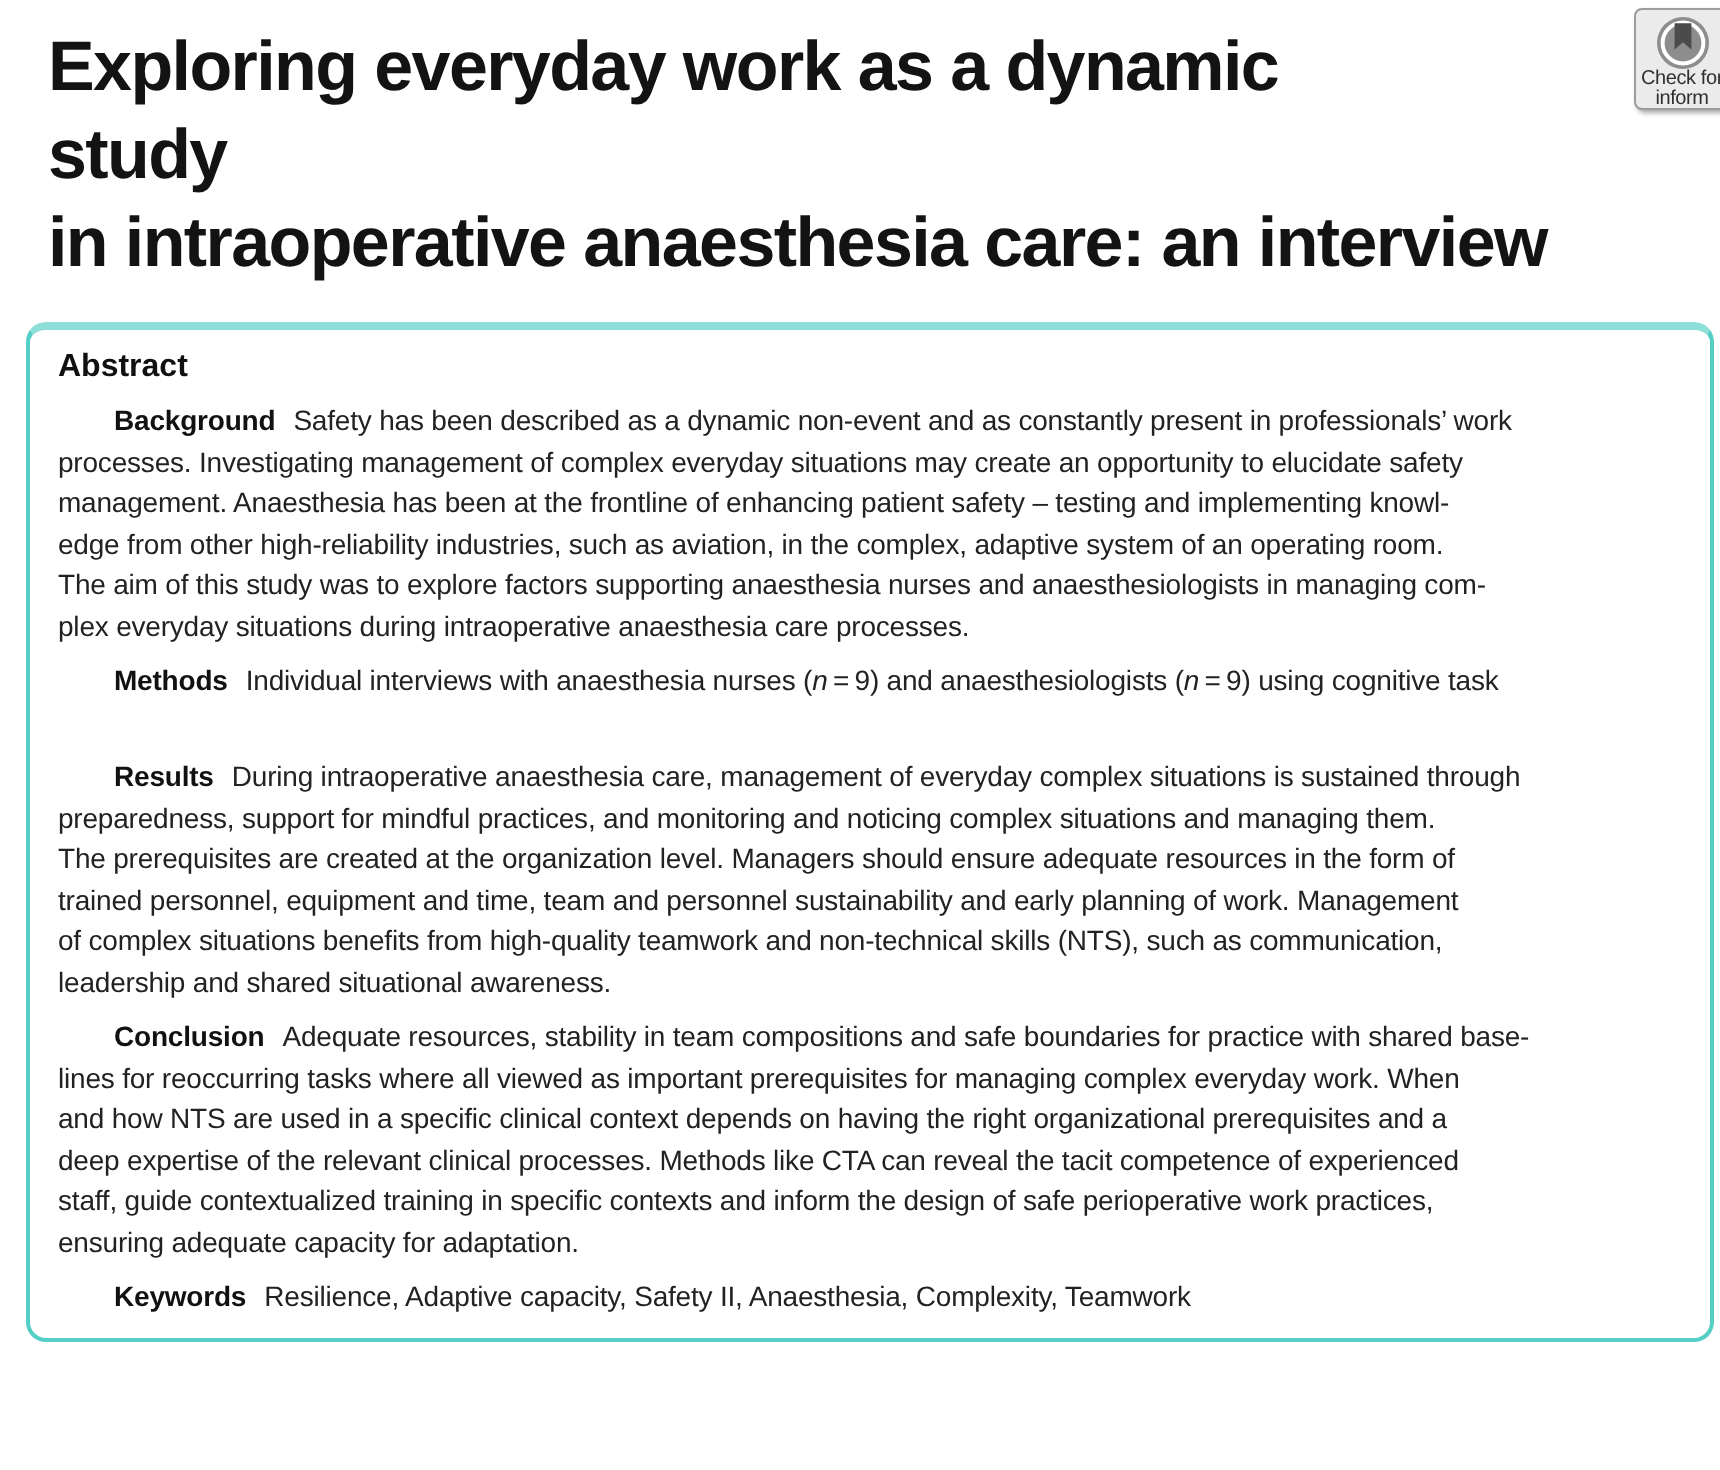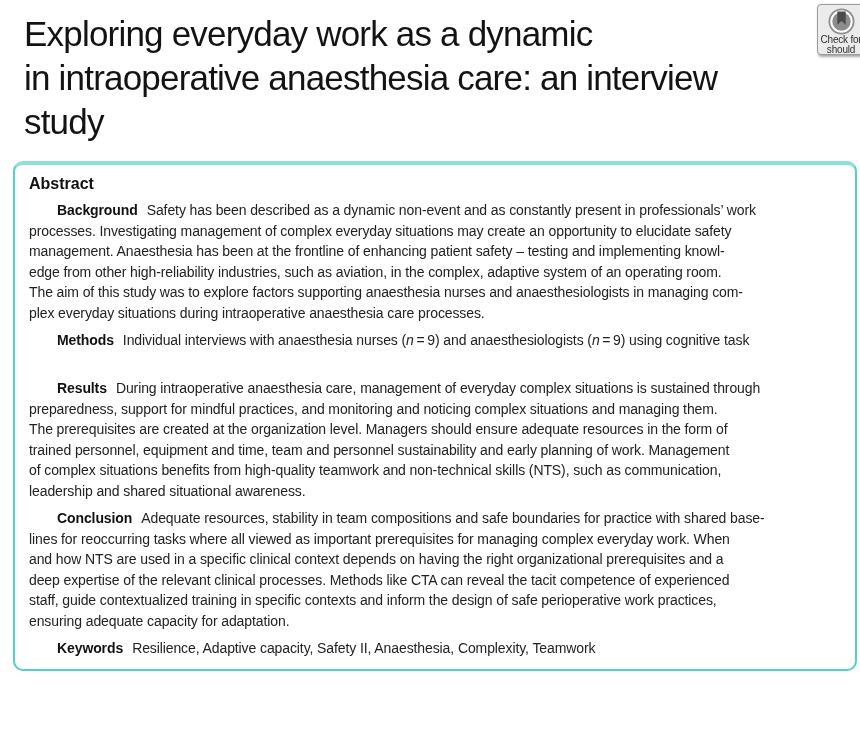--- a/index.html
+++ b/index.html
@@ -14,21 +14,21 @@
 
   
   .title {
     margin:12px 24px 17px 24px;
     color:#131313;
     font-size:35px;
     line-height:44px;
     letter-spacing:-0.8px;
     font-weight:400;
   }
-  .title .tline { white-space:nowrap; }
+  .title .tline { white-space:nowrap;font-weight:bold; }
 
   
   .badge {
     position:absolute;
     top:4px; right:-5px;
     width:48px; height:51px;
     background:#ebebeb;
     border:1px solid #9c9c9c;
     border-radius:4px;
     box-shadow:1.5px 1.5px 2.5px rgba(0,0,0,0.35);
@@ -82,27 +82,27 @@
 
 <div class="badge">
   <span style="line-height:0;">
     <svg width="27" height="27" viewBox="0 0 27 27" aria-hidden="true">
       <circle cx="13.5" cy="13.5" r="13" fill="#8d8d8d"></circle>
       <circle cx="13.5" cy="13.5" r="10.2" fill="none" stroke="#ffffff" stroke-width="2"></circle>
       <path d="M9.3 3.6 h8.4 v13.2 l-4.2 -3.7 l-4.2 3.7 z" fill="#4b4b4b"></path>
     </svg>
   </span>
   <div class="badge-text">Check for</div>
-  <div class="badge-text">should</div>
+  <div class="badge-text">inform</div>
 </div>
 
 <h1 class="title">
   <div class="tline">Exploring everyday work as a dynamic</div>
+  <div class="tline">study</div>
   <div class="tline">in intraoperative anaesthesia care: an interview</div>
-  <div class="tline">study</div>
 </h1>
 
 <div class="abs-box" id="abs-box" style="border-color: rgb(142, 223, 217) rgb(84, 207, 198) rgb(84, 207, 198);">
   <div class="abs-heading">Abstract</div>
   <div id="abs-sections">
       <p class="para"><span class="label">Background</span><span>Safety has been described as a dynamic non-event and as constantly present in professionals’ work</span><br><span>processes. Investigating management of complex everyday situations may create an opportunity to elucidate safety</span><br><span>management. Anaesthesia has been at the frontline of enhancing patient safety – testing and implementing knowl-</span><br><span>edge from other high-reliability industries, such as aviation, in the complex, adaptive system of an operating room.</span><br><span>The aim of this study was to explore factors supporting anaesthesia nurses and anaesthesiologists in managing com-</span><br><span>plex everyday situations during intraoperative anaesthesia care processes.</span></p>
       <p class="para"><span class="label">Methods</span><span>Individual interviews with anaesthesia nurses (</span><i>n</i><span> = 9) and anaesthesiologists (</span><i>n</i><span> = 9) using cognitive task</span><br><br></p>
       <p class="para"><span class="label">Results</span><span>During intraoperative anaesthesia care, management of everyday complex situations is sustained through</span><br><span>preparedness, support for mindful practices, and monitoring and noticing complex situations and managing them.</span><br><span>The prerequisites are created at the organization level. Managers should ensure adequate resources in the form of</span><br><span>trained personnel, equipment and time, team and personnel sustainability and early planning of work. Management</span><br><span>of complex situations benefits from high-quality teamwork and non-technical skills (NTS), such as communication,</span><br><span>leadership and shared situational awareness.</span></p>
       <p class="para"><span class="label">Conclusion</span><span>Adequate resources, stability in team compositions and safe boundaries for practice with shared base-</span><br><span>lines for reoccurring tasks where all viewed as important prerequisites for managing complex everyday work. When</span><br><span>and how NTS are used in a specific clinical context depends on having the right organizational prerequisites and a</span><br><span>deep expertise of the relevant clinical processes. Methods like CTA can reveal the tacit competence of experienced</span><br><span>staff, guide contextualized training in specific contexts and inform the design of safe perioperative work practices,</span><br><span>ensuring adequate capacity for adaptation.</span></p>
       <p class="para"><span class="label">Keywords</span><span>Resilience, Adaptive capacity, Safety II, Anaesthesia, Complexity, Teamwork</span></p>

